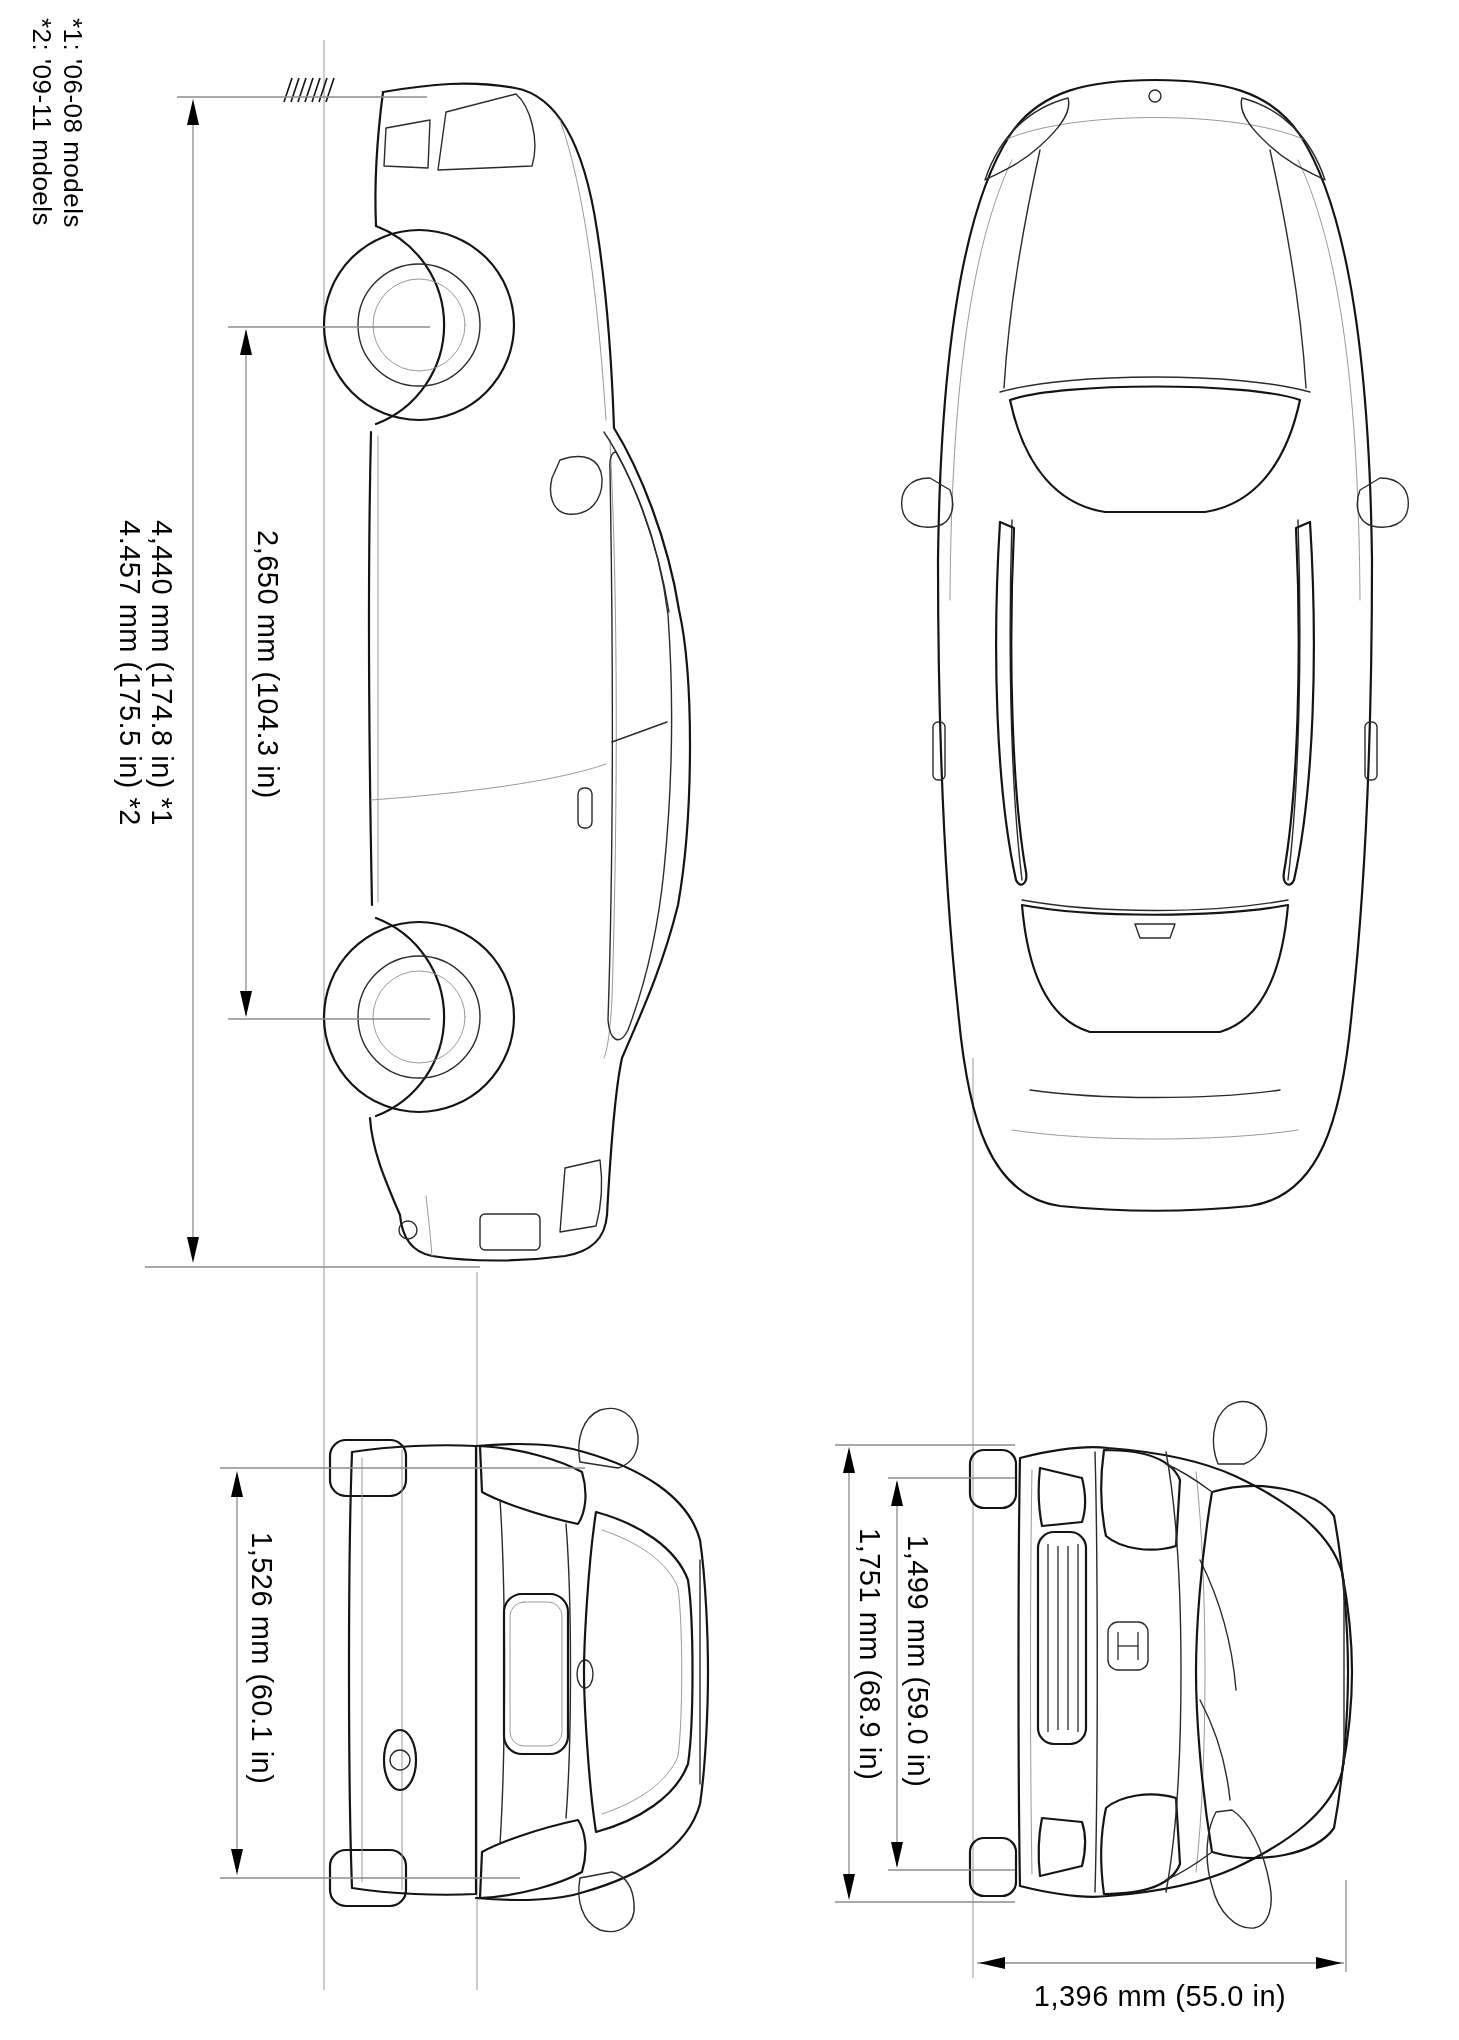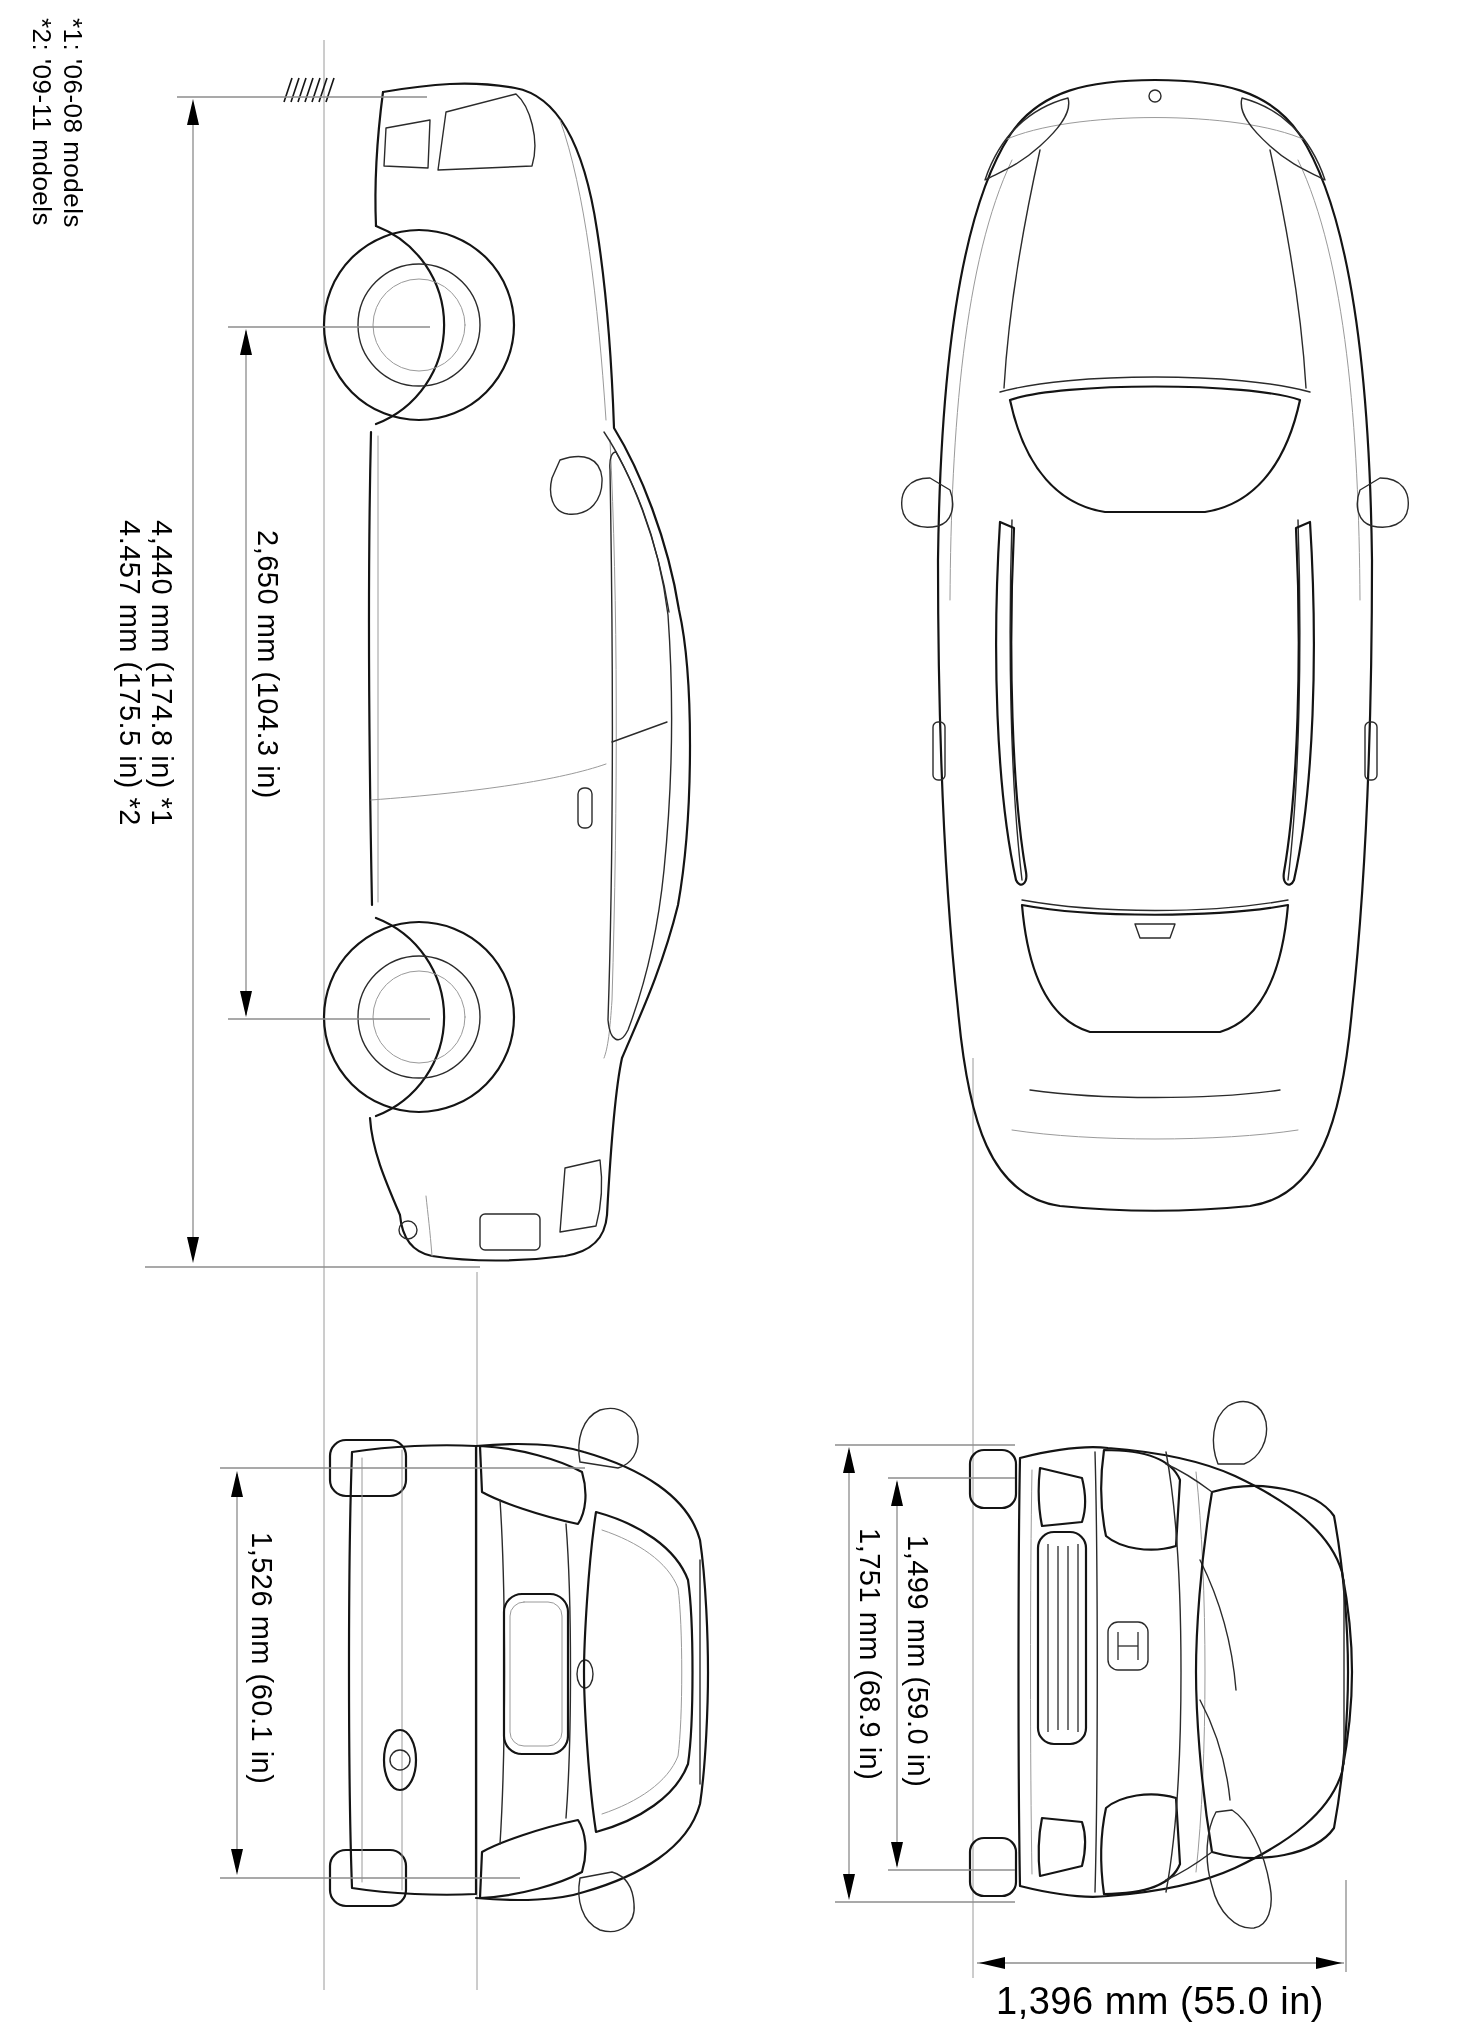--- a/index.html
+++ b/index.html
@@ -2,21 +2,21 @@
 <html><head>
 <meta charset="utf-8">
 <style>
   html,body{margin:0;padding:0;background:#fff;}
   .canvas{position:relative;width:1459px;height:2040px;background:#ffffff;overflow:hidden;
           font-family:"Liberation Sans", sans-serif;color:#000;}
   svg{position:absolute;left:0;top:0;}
   .vtext{position:absolute;transform:rotate(90deg);transform-origin:0 0;white-space:nowrap;
          font-size:29px;line-height:32px;color:#000;letter-spacing:0.5px;}
   .vtext.note{font-size:26px;line-height:31px;}
-  .htext{position:absolute;white-space:nowrap;font-size:38px;color:#000;letter-spacing:0.5px;
+  .htext{position:absolute;white-space:nowrap;font-size:29px;color:#000;letter-spacing:0.5px;
          width:340px;text-align:center;}
   .dimline{stroke:#8c8c8c;stroke-width:1.3;fill:none;}
   .proj{stroke:#9a9a9a;stroke-width:1;fill:none;}
   .arrow{fill:#000;stroke:none;}
   .hv{stroke:#141414;stroke-width:2.2;fill:none;stroke-linecap:round;stroke-linejoin:round;}
   .md{stroke:#2b2b2b;stroke-width:1.4;fill:none;stroke-linecap:round;stroke-linejoin:round;}
   .lt{stroke:#9a9a9a;stroke-width:1;fill:none;stroke-linecap:round;}
 </style>
 </head>
 <body>

